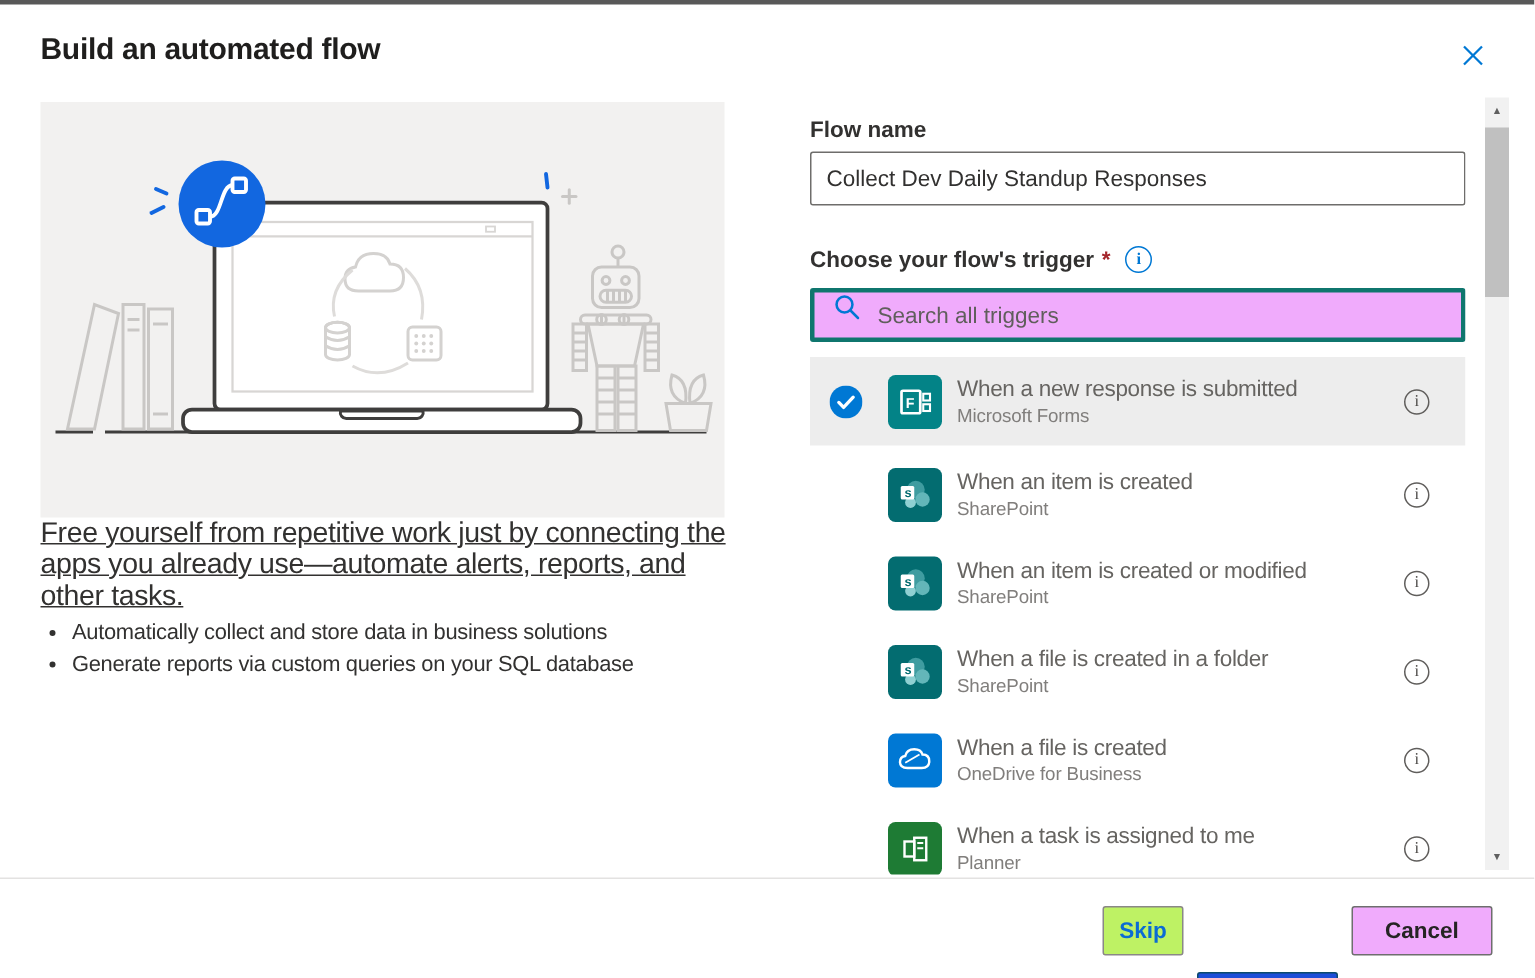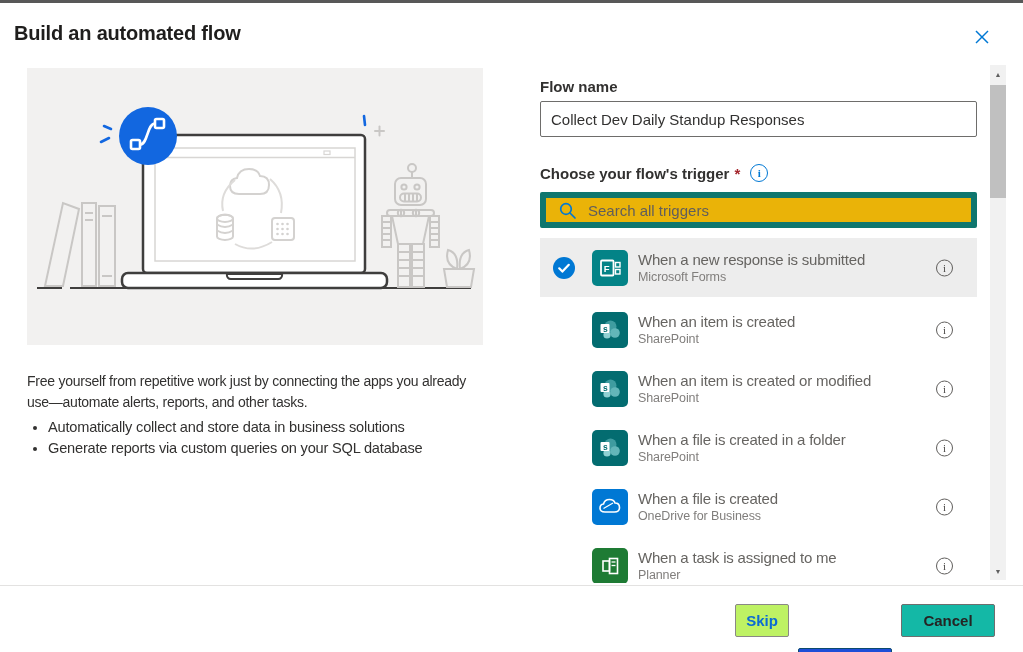--- a/index.html
+++ b/index.html
@@ -6,29 +6,29 @@
   html,body { margin:0; padding:0; }
   body {
     width:1023px; height:652px; position:relative; overflow:hidden;
     background:#ffffff;
     font-family:"Liberation Sans", sans-serif;
     -webkit-font-smoothing:antialiased;
   }
   .topbar { position:absolute; top:0; left:0; width:1023px; height:3px; background:#585858; }
 
   .dialog-title {
-    position:absolute; left:14px; top:22px;
+    position:absolute; left:27px; top:22px;
     font-size:20px; font-weight:700; color:#1f1e1d; letter-spacing:-0.2px;
   }
   .close-btn { position:absolute; top:29px; right:33px; width:16px; height:16px; cursor:pointer; }
 
   
   .left-col { position:absolute; left:27px; top:68px; width:458px; }
   .illustration { width:456px; height:277px; background:#f2f1f0; }
-  .desc { margin-top:26px; width:462px; font-size:14px; line-height:21px; color:#323130; letter-spacing:-0.25px; }
+  .desc { width:462px; font-size:19px; line-height:21px; color:#323130; letter-spacing:-0.25px;text-decoration:underline; }
   .examples-label { margin-top:20px; font-size:15px; color:#323130; letter-spacing:-0.2px; }
   ul.examples { margin:4px 0 0 0; padding-left:21px; }
   ul.examples li { font-size:14.6px; line-height:21px; color:#323130; letter-spacing:-0.2px; }
 
   
   .right-col { position:absolute; left:540px; top:70px; width:437px; height:513px; overflow:hidden; }
   .field-label { position:absolute; left:0; top:8px; font-size:15px; font-weight:700; color:#323130; }
   .flow-name-input {
     position:absolute; left:0; top:31px; width:437px; height:36px;
     border:1px solid #6e6d6b; border-radius:2px; padding:0 10px;
@@ -37,22 +37,22 @@
   .trigger-label-row { position:absolute; left:0; top:94px; display:flex; align-items:center;text-align:right; }
   .trigger-label { font-size:15px; font-weight:700; color:#323130; }
   .required { color:#a4262c; font-size:15px; font-weight:700; margin-left:5px; }
   .blue-info {
     margin-left:10px; width:18px; height:18px; border:1.5px solid #0078d4; border-radius:50%;
     color:#0078d4; font-size:11px; font-weight:700; display:flex; align-items:center; justify-content:center;
     font-family:"Liberation Serif", serif;
   }
   .search-box {
     position:absolute; left:0; top:122px; width:437px; height:36px;
-    border:6px solid #0f766e; border-radius:2px; background:#eab308;
-    display:flex; align-items:center;
+    border:3px solid #0f766e; border-radius:2px; background:#f0abfc;
+    display:flex; 
   }
   .search-box svg { margin-left:12px; flex:0 0 auto; }
   .search-input {
     flex:1 1 auto; border:none; outline:none; margin-left:9px; margin-right:8px;
     font-size:15px; color:#323130; font-family:"Liberation Sans", sans-serif; background:transparent;
   }
   .search-input::placeholder { color:#605e5c; opacity:1; }
 
   .trigger-list { position:absolute; left:0; top:168px; width:437px; }
   .trigger-row { position:relative; height:53px; margin-top:6px; background:#fff; cursor:pointer; }
@@ -83,21 +83,21 @@
   
   .footer-divider { position:absolute; top:585px; left:0; width:1023px; height:1px; background:#e3e2e1; }
   .footer { position:absolute; top:604px; left:735px; display:flex; gap:9px; }
   .btn {
     height:33px; border-radius:2px; font-size:15px; font-weight:700;
     display:flex; align-items:center; justify-content:center; cursor:pointer;
     font-family:"Liberation Sans", sans-serif;
   }
   .btn-skip { width:54px; background:#bef264; border:1px solid #8a8886; color:#0b6bd4; }
   .btn-create { width:94px; background:#1d4ed8; border:1px solid #0c4a6e; color:#fff;margin-top:44px; }
-  .btn-cancel { width:94px; background:#14b8a6; border:1px solid #6e6e6e; color:#252423; }
+  .btn-cancel { width:94px; background:#f0abfc; border:1px solid #6e6e6e; color:#252423; }
 </style>
 </head>
 <body>
 
 <div class="topbar"></div>
 
 <div class="dialog-title">Build an automated flow</div>
 
 <div class="close-btn">
   <svg width="16" height="16" viewBox="0 0 16 16">

